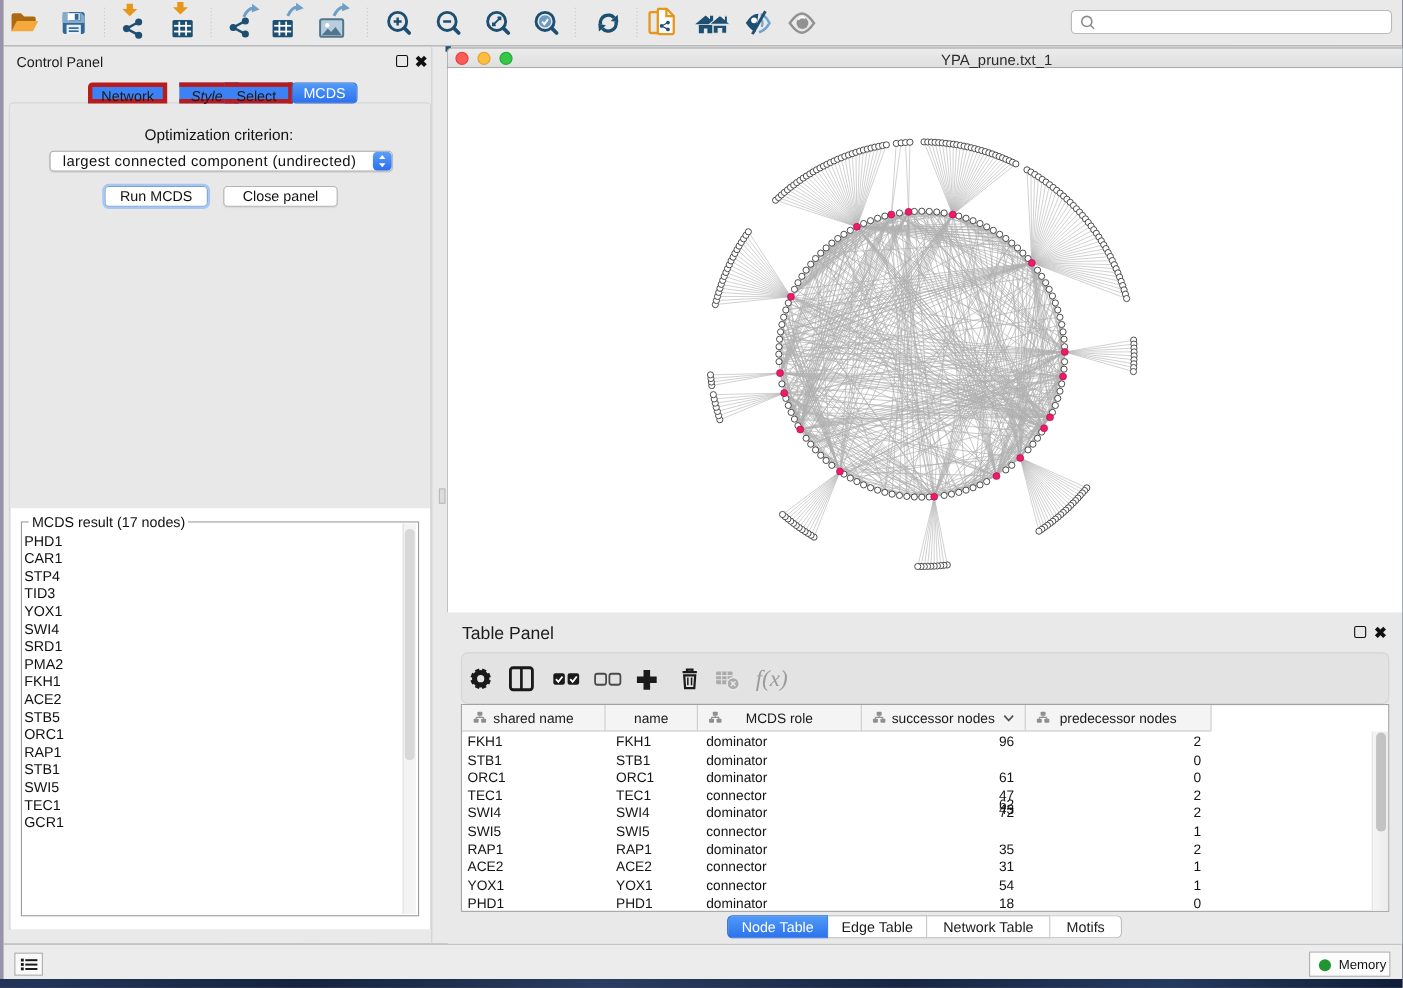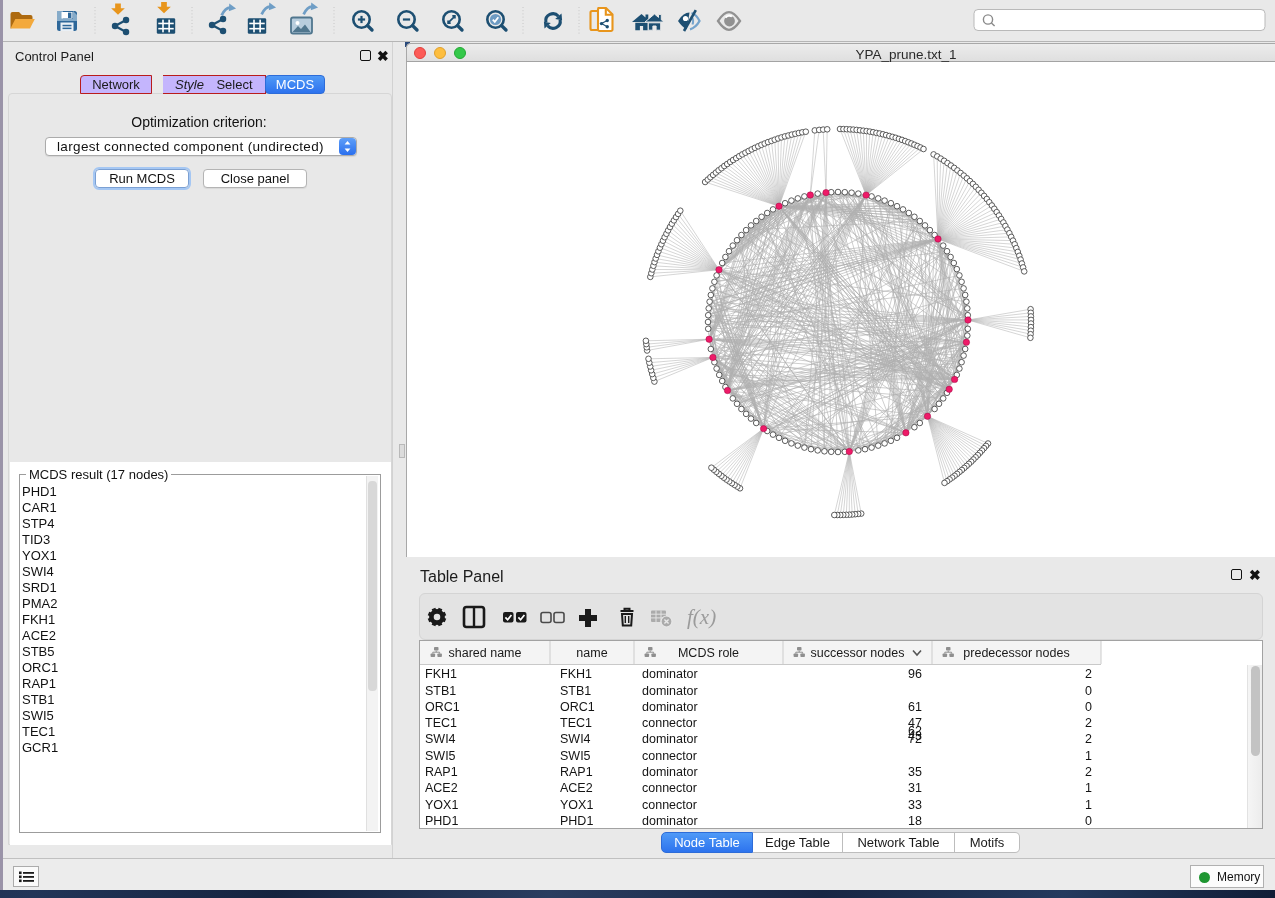--- a/index.html
+++ b/index.html
@@ -13,21 +13,21 @@
 #winleft { left:0; top:0; width:3px; height:890px; background:#9a93a8; }
 #toolbar { left:3px; top:0; width:1272px; height:42px; background:#e9e9e9; border-bottom:1px solid #b5b5b5; }
 #mainbg { left:3px; top:42px; width:1272px; height:816px; background:#e9e9e9; }
 #statusbar { left:3px; top:858px; width:1272px; height:32px; background:#ececec; border-top:1px solid #c0c0c0; }
 
 #cp-title { left:15px; top:49px; width:200px; height:15px; font-size:13px; color:#1c1c1c; }
 #tp-title { left:420px; top:568px; width:200px; height:15px; font-size:16px; color:#1c1c1c; }
 .mini-sq { width:11px; height:11px; border:1.6px solid #111; border-radius:2px; background:transparent; }
 .xmark { font-size:14px; font-weight:bold; color:#111; line-height:11px; }
 
-.tabseg { position:absolute; top:75px; height:19px; background:#c4b5fd; border:1px solid #b91c1c; font-size:13px; color:#1a1a1a; text-align:center; line-height:17px; }
+.tabseg { position:absolute; top:75px; height:19px; background:#3b82f6; border:4px solid #b91c1c; font-size:13px; color:#1a1a1a; text-align:center; line-height:17px; }
 #tab-network { left:80px; width:72px; border-radius:4px 0 0 0; }
 #tab-style { left:163px; width:54px; border-left:none;font-style:italic; }
 #tab-select { left:204px; width:62px; border-left:none; }
 #tab-mcds { left:265px; width:60px; background:linear-gradient(#509af7,#2d72ee); color:#fff; border:1px solid #2d6cd8; border-radius:4px 4px 4px 4px; }
 
 #cp-body { left:8px; top:93px; width:384px; height:752px; background:#e8e8e8; border:1px solid #d6d6d6; border-radius:4px 4px 0 0; }
 #opt-label { left:8px; top:113.5px; width:382px; text-align:center; font-size:14px; color:#111; }
 #dropdown { left:45px; top:137px; width:312px; height:19px; background:#fff; border:1px solid #ababab; border-radius:4px; box-shadow:0 1px 1px rgba(0,0,0,0.08); }
 #dd-text { left:57px; top:138.5px; font-size:13.5px; color:#111; width:290px; letter-spacing:0.35px; }
 #dd-cap { left:339px; top:138px; width:17px; height:17px; border-radius:4px; background:linear-gradient(#5f9ff8,#2a6fee); }
@@ -1385,21 +1385,21 @@
 <div class="row-text" style="left:822px;top:765.0px;width:100px;text-align:right;">35</div>
 <div class="row-text" style="left:992px;top:765.0px;width:100px;text-align:right;">2</div>
 <div class="row-text" style="left:425px;top:781.3px;">ACE2</div>
 <div class="row-text" style="left:560px;top:781.3px;">ACE2</div>
 <div class="row-text" style="left:642px;top:781.3px;">connector</div>
 <div class="row-text" style="left:822px;top:781.3px;width:100px;text-align:right;">31</div>
 <div class="row-text" style="left:992px;top:781.3px;width:100px;text-align:right;">1</div>
 <div class="row-text" style="left:425px;top:797.6px;">YOX1</div>
 <div class="row-text" style="left:560px;top:797.6px;">YOX1</div>
 <div class="row-text" style="left:642px;top:797.6px;">connector</div>
-<div class="row-text" style="left:822px;top:797.6px;width:100px;text-align:right;">33</div>
+<div class="row-text" style="left:822px;top:797.6px;width:100px;text-align:right;">54</div>
 <div class="row-text" style="left:992px;top:797.6px;width:100px;text-align:right;">1</div>
 <div class="row-text" style="left:425px;top:813.9px;">PHD1</div>
 <div class="row-text" style="left:560px;top:813.9px;">PHD1</div>
 <div class="row-text" style="left:642px;top:813.9px;">dominator</div>
 <div class="row-text" style="left:822px;top:813.9px;width:100px;text-align:right;">18</div>
 <div class="row-text" style="left:992px;top:813.9px;width:100px;text-align:right;">0</div>
 <div class="abs" style="left:1247px;top:665px;width:15px;height:163px;background:linear-gradient(90deg,#f5f5f5,#ececec);border-left:1px solid #e2e2e2;"></div>
 <div id="tbl-sb-thumb" class="abs"></div>
 <div id="btab1" class="btab">Node Table</div>
 <div id="btab2" class="btab">Edge Table</div>

